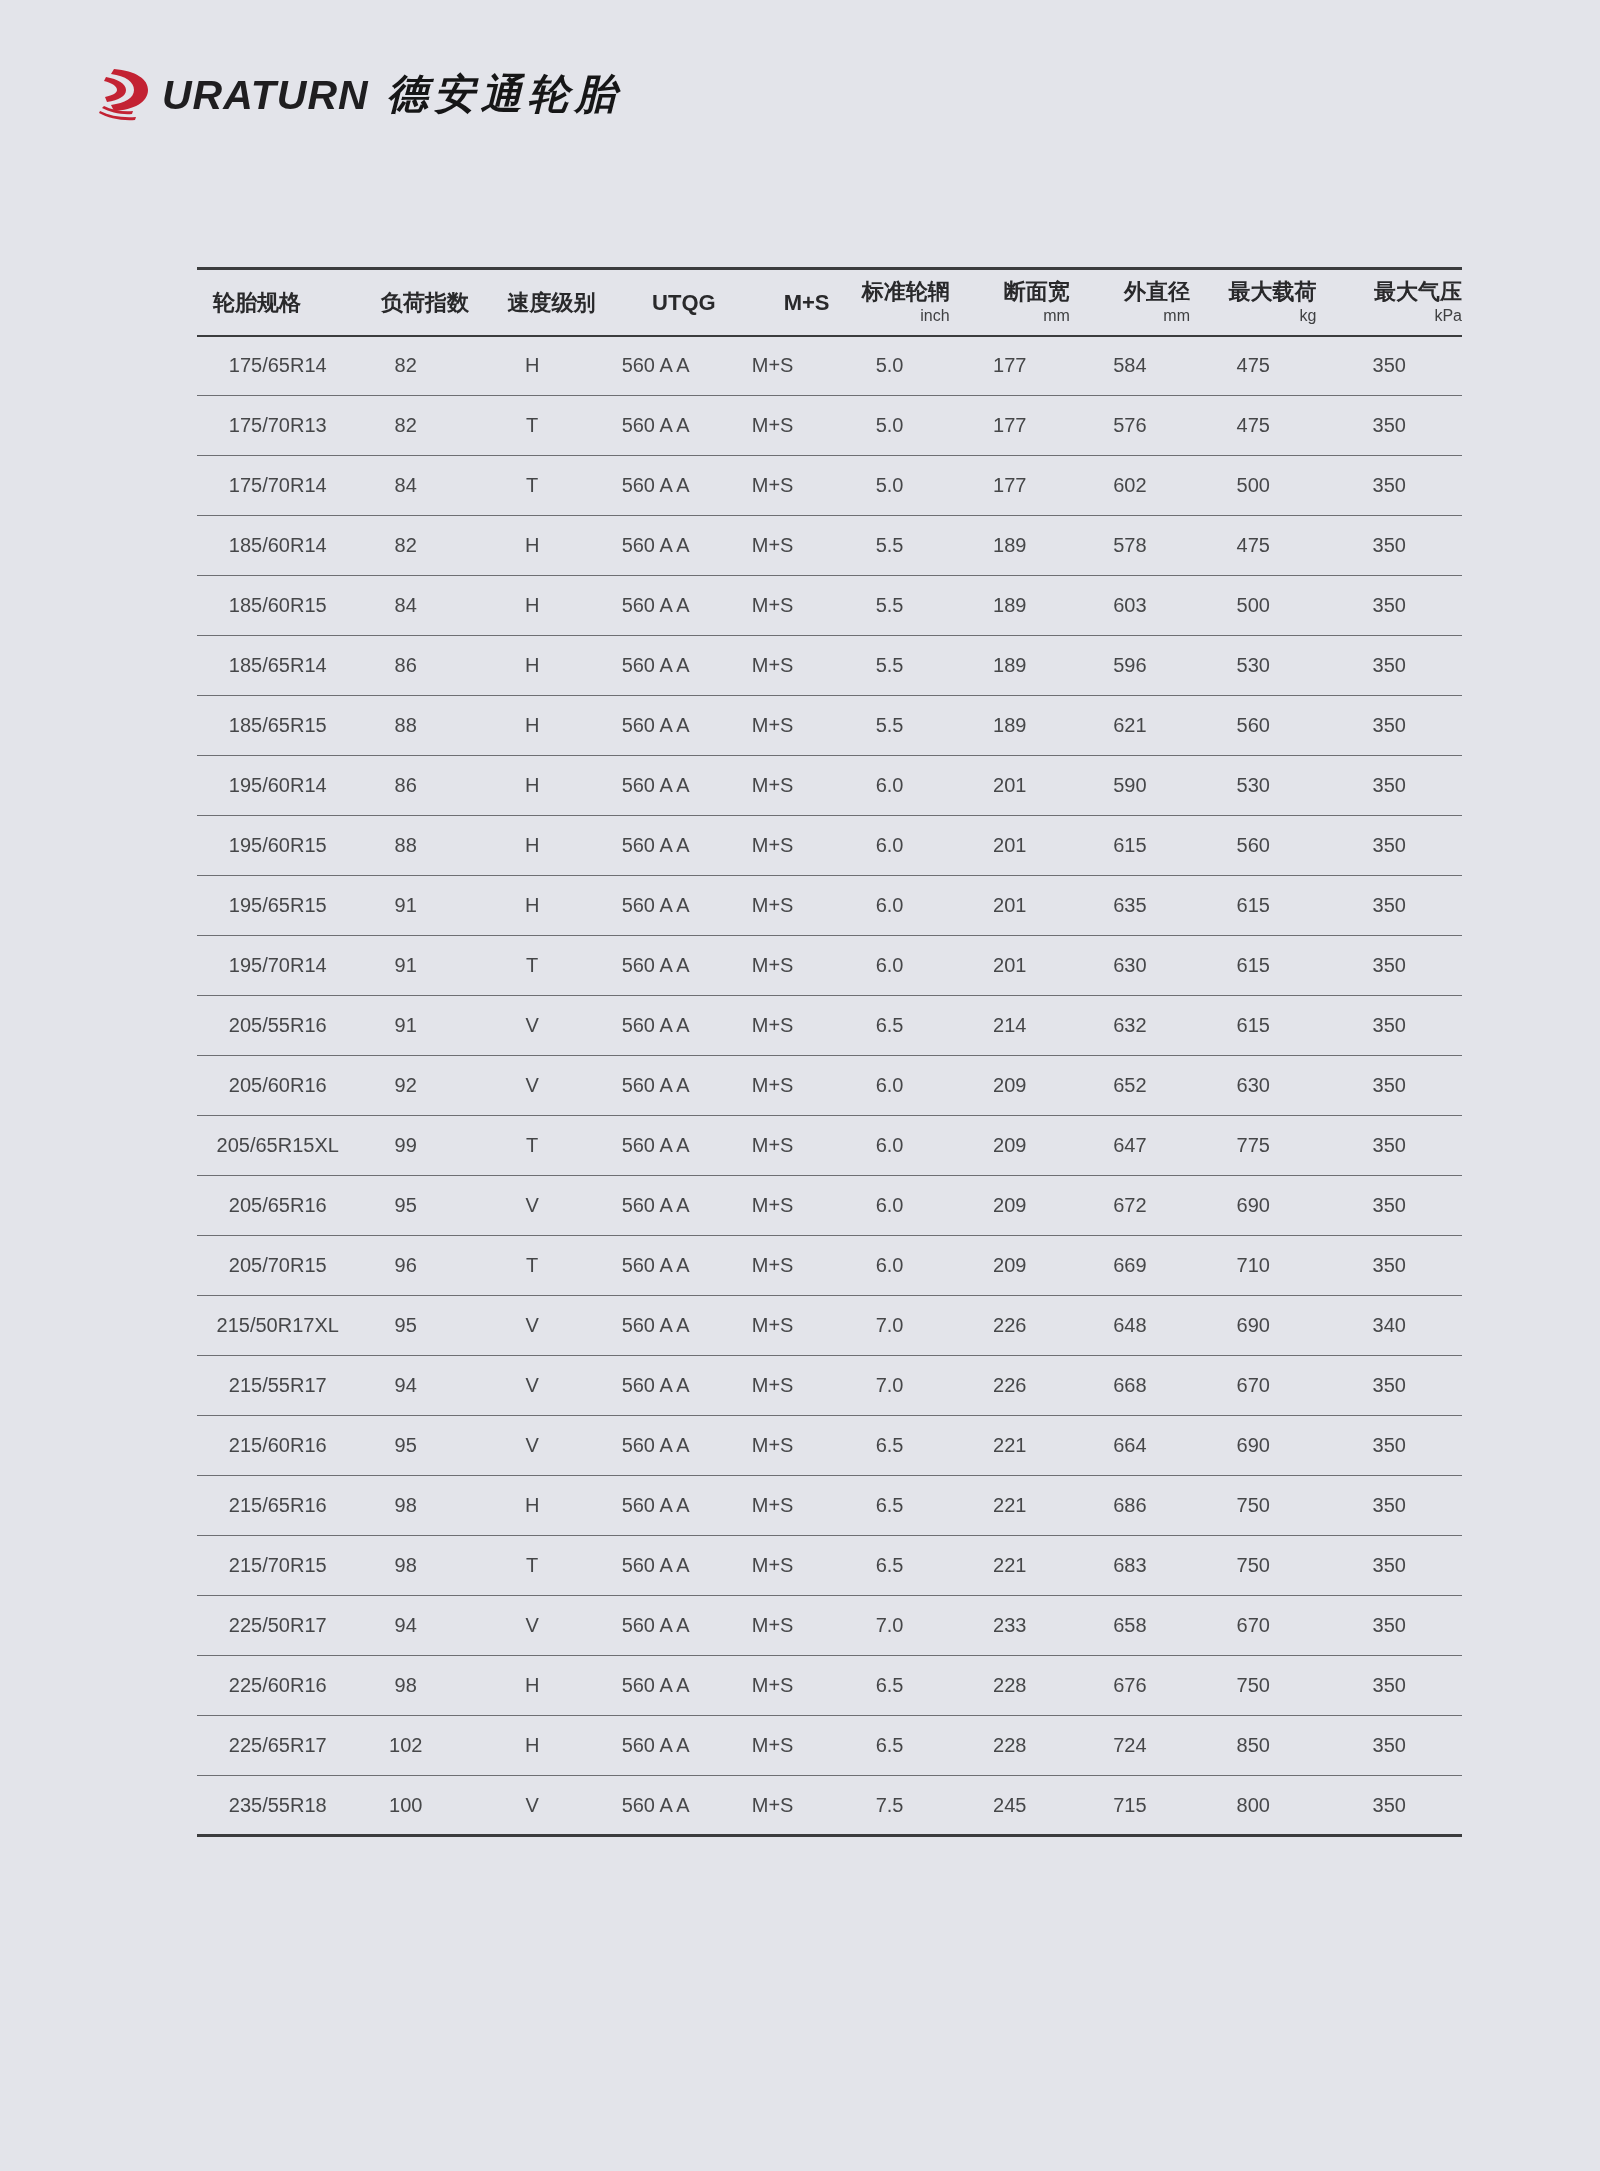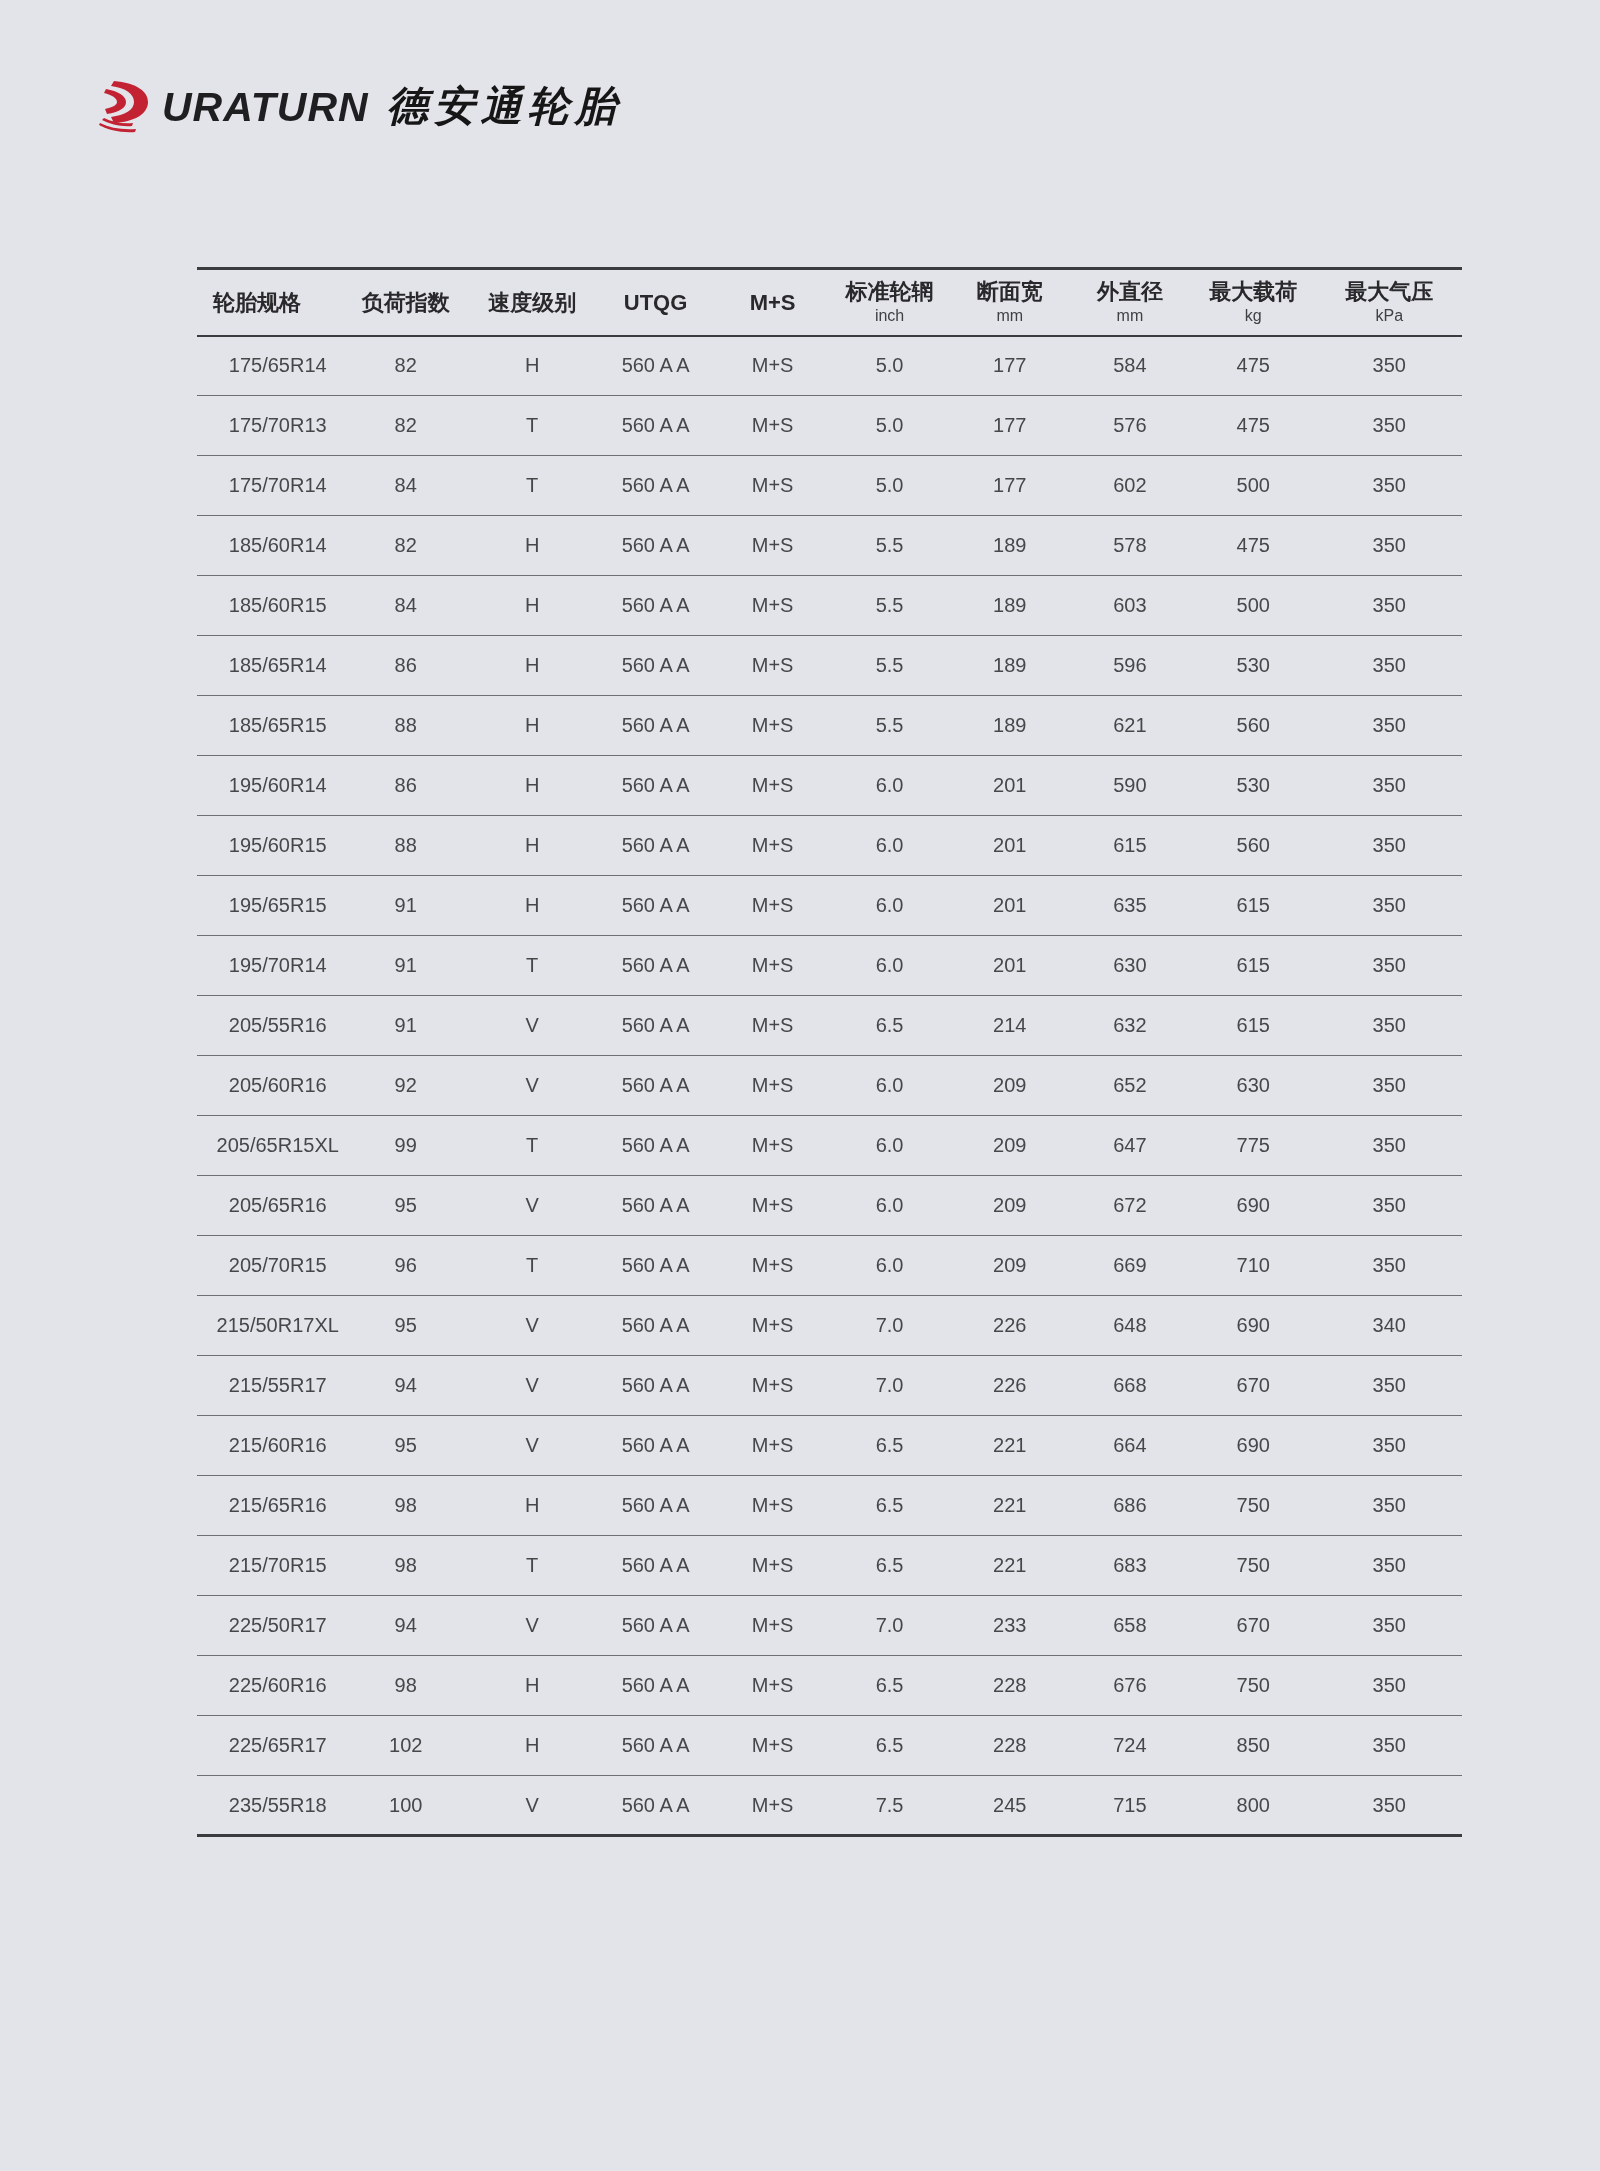--- a/index.html
+++ b/index.html
@@ -16,21 +16,21 @@
     height: 2171px;
     margin: 0 auto;
     background: #e3e4ea;
     overflow: hidden;
   }
 
   
   .logo {
     position: absolute;
     left: 98px;
-    top: 80px;
+    top: 68px;
     display: flex;
     align-items: center;
     gap: 6px;
     height: 52px;
   }
   .logo svg { display: block; }
   .brand-en {
     font-size: 41px;
     font-weight: bold;
     font-style: italic;
@@ -66,21 +66,21 @@
   }
   table.spec thead tr {
     height: 67px;
     border-top: 3px solid #3b3c3e;
     border-bottom: 2px solid #3b3c3e;
   }
   table.spec th {
     font-weight: bold;
     color: #29292b;
     font-size: 22px;
-    text-align: center;
+    text-align: right;
     vertical-align: middle;
     padding: 0;
     line-height: 1.15;
   }
   table.spec th .unit {
     display: block;
     font-weight: normal;
     font-size: 16px;
     color: #3f4042;
     margin-top: 2px;

